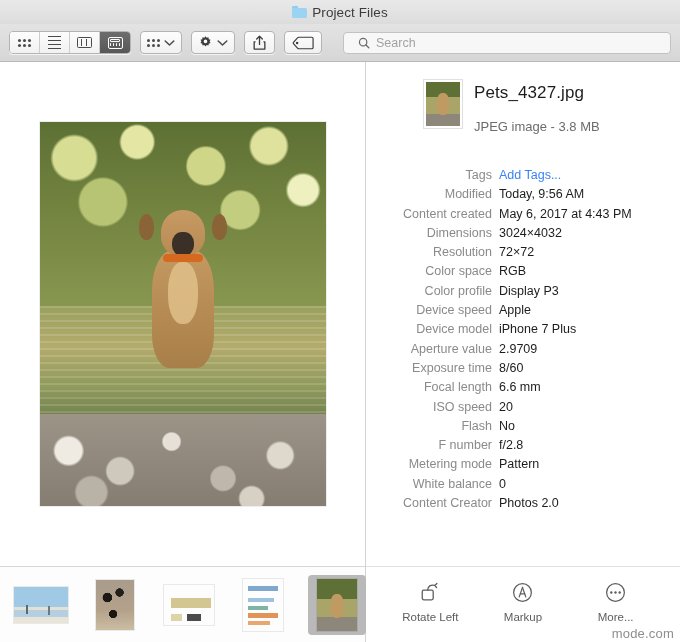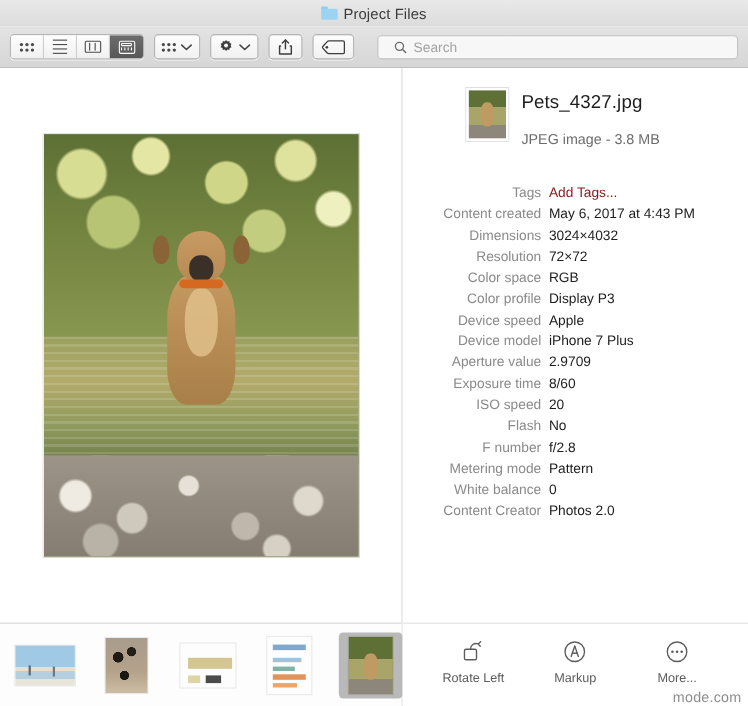--- a/index.html
+++ b/index.html
@@ -263,21 +263,21 @@
   .file-name { font-size: 17px; color: #1d1d1d; letter-spacing: .1px; }
   .file-sub { font-size: 13px; color: #6c6c6c; margin-top: 16px; }
 
   .attrs { margin-top: 34px; display: flex; flex-direction: column; gap: 0; }
   .attr-row { display: flex; align-items: baseline; height: 19.3px; }
   .attr-label {
     width: 123px; flex: none; text-align: right; padding-right: 7px;
     font-size: 12.5px; color: #8a8a8a;
   }
   .attr-value { font-size: 12.5px; color: #1d1d1d; }
-  .attr-value.muted { color: #7f1d1d; }
+  .attr-value.muted { color: #3b82f6; }
 
   
   .actions {
     height: 76px; flex: none;
     border-top: 1px solid #e0e0e0;
     display: flex; align-items: center; justify-content: space-around;
     padding: 0 18px 6px 18px;
     position: relative;
   }
   .action {
@@ -447,20 +447,24 @@
             <div class="file-sub">JPEG image - 3.8 MB</div>
           </span>
         </div>
 
         <div class="attrs" id="attrs">
             <div class="attr-row">
               <span class="attr-label">Tags</span>
               <span class="attr-value muted">Add Tags...</span>
             </div>
             <div class="attr-row">
+              <span class="attr-label">Modified</span>
+              <span class="attr-value">Today, 9:56 AM</span>
+            </div>
+            <div class="attr-row">
               <span class="attr-label">Content created</span>
               <span class="attr-value">May 6, 2017 at 4:43 PM</span>
             </div>
             <div class="attr-row">
               <span class="attr-label">Dimensions</span>
               <span class="attr-value">3024×4032</span>
             </div>
             <div class="attr-row">
               <span class="attr-label">Resolution</span>
               <span class="attr-value">72×72</span>
@@ -481,20 +485,24 @@
               <span class="attr-label">Device model</span>
               <span class="attr-value">iPhone 7 Plus</span>
             </div>
             <div class="attr-row">
               <span class="attr-label">Aperture value</span>
               <span class="attr-value">2.9709</span>
             </div>
             <div class="attr-row">
               <span class="attr-label">Exposure time</span>
               <span class="attr-value">8/60</span>
+            </div>
+            <div class="attr-row">
+              <span class="attr-label">Focal length</span>
+              <span class="attr-value">6.6 mm</span>
             </div>
             <div class="attr-row">
               <span class="attr-label">ISO speed</span>
               <span class="attr-value">20</span>
             </div>
             <div class="attr-row">
               <span class="attr-label">Flash</span>
               <span class="attr-value">No</span>
             </div>
             <div class="attr-row">

